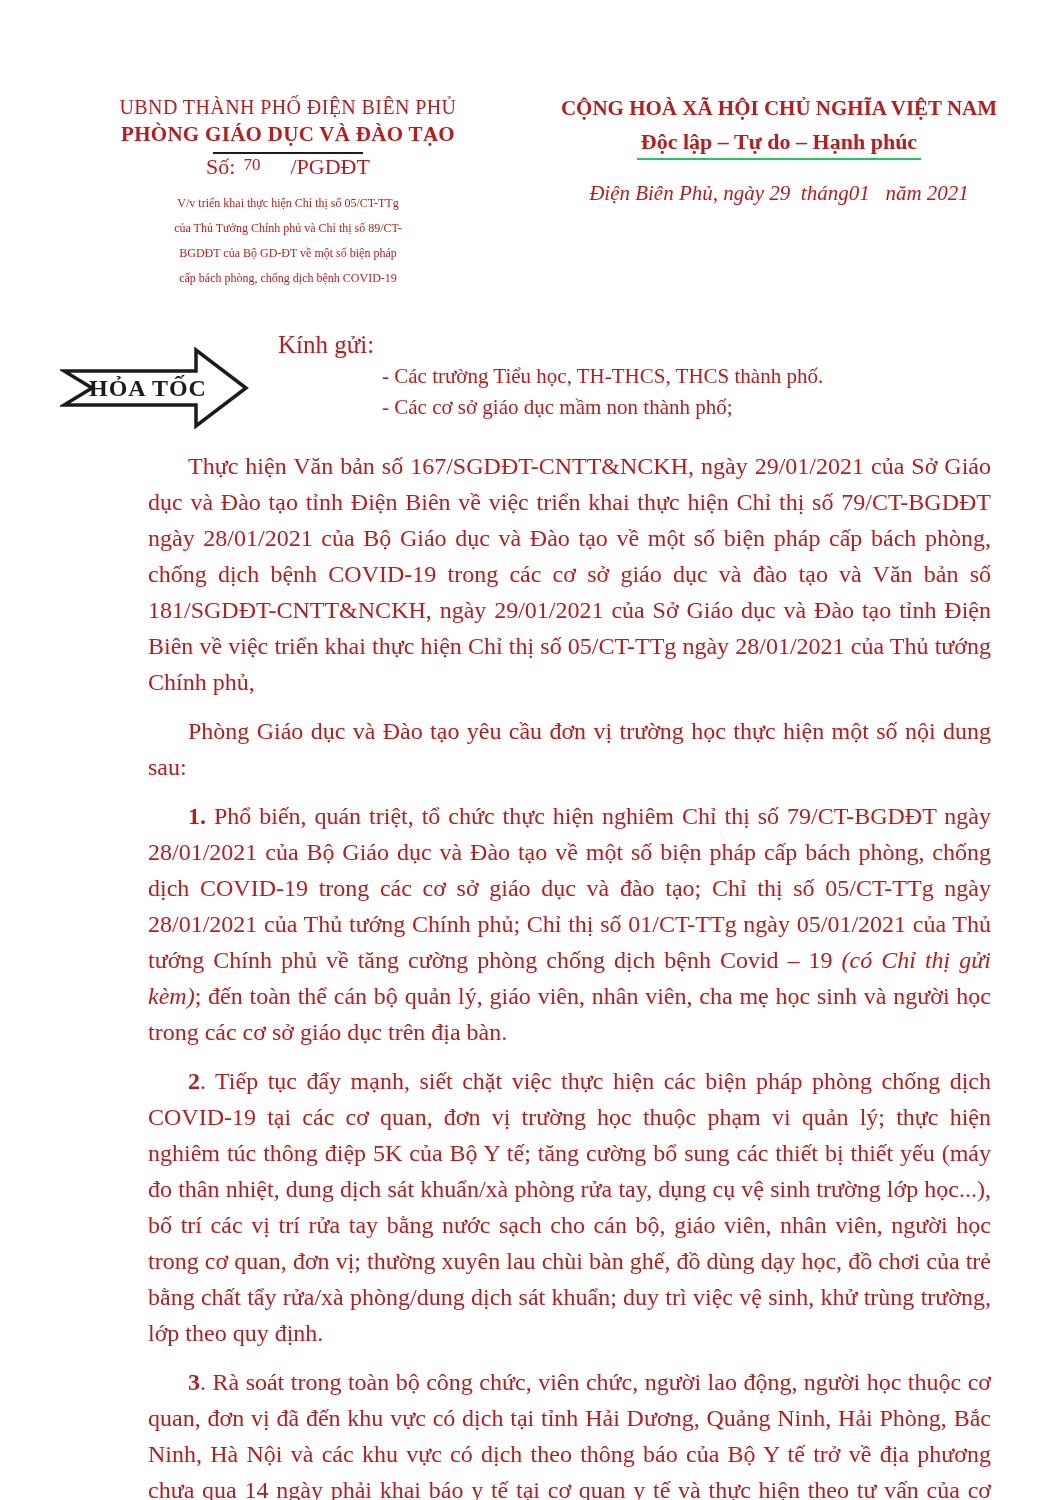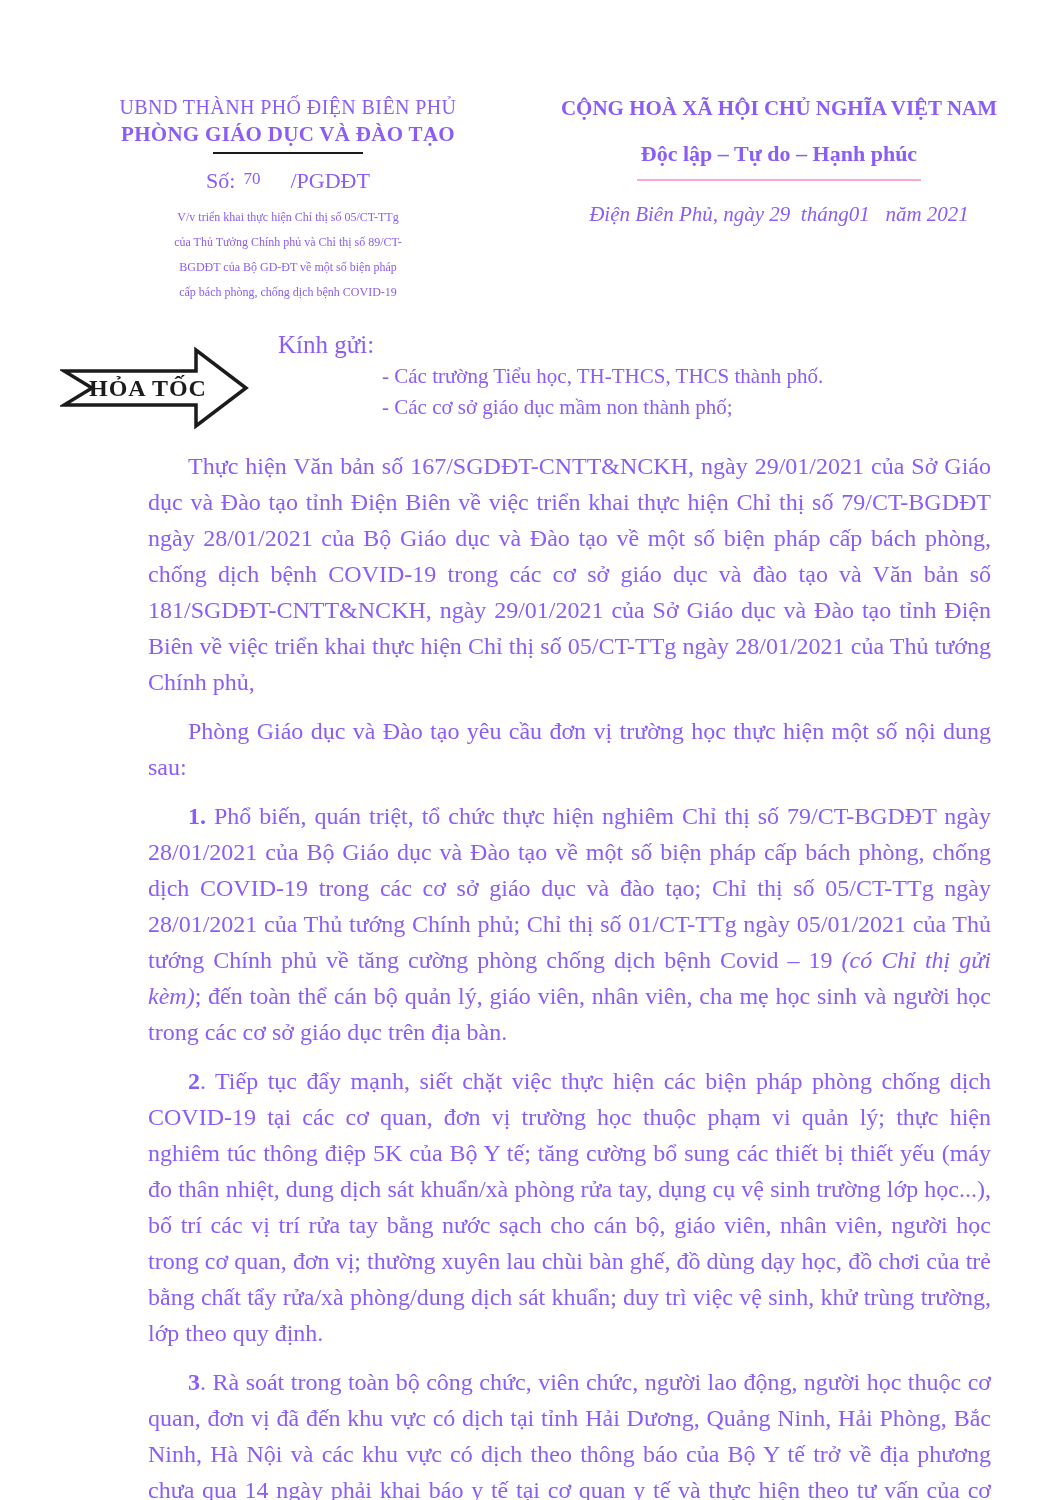--- a/index.html
+++ b/index.html
@@ -1,44 +1,44 @@
 <!DOCTYPE html>
 <html lang="vi"><head>
 <meta charset="utf-8">
 <style>
   html,body{margin:0;padding:0;background:#ffffff;}
   .page{
     position:relative;
     width:1061px;height:1500px;
     background:#ffffff;
-    color:#8b5cf6;
+    color:#b91c1c;
     font-family:"Liberation Serif","DejaVu Serif",serif;
     overflow:hidden;
   }
   
   .header-left{
     position:absolute;left:62px;top:96px;width:452px;
     text-align:center;
   }
   .org-parent{font-size:20px;letter-spacing:.4px;white-space:nowrap;}
   .org-name{font-size:21px;font-weight:bold;letter-spacing:.3px;margin-top:3px;white-space:nowrap;}
   .org-rule{width:150px;border-top:2px solid #1b1b1b;margin:5px auto 0;}
-  .doc-number{font-size:22px;margin-top:14px;}
+  .doc-number{font-size:22px;}
   .doc-no-value{font-size:17px;position:relative;top:-4px;margin-left:8px;}
   .doc-no-suffix{margin-left:30px;}
   .subject{font-size:12px;line-height:25px;margin-top:11px;}
   .subject div{white-space:nowrap;}
 
   .header-right{
     position:absolute;left:538px;top:96px;width:482px;
     text-align:center;
   }
   .national-title{font-size:21px;font-weight:bold;white-space:nowrap;}
   .motto{display:inline-block;font-size:22px;font-weight:bold;
-         border-bottom:2px solid #f9a8d4;padding:0 4px 12px;margin-top:20px;white-space:nowrap;}
+         border-bottom:2px solid #22c55e;padding:0 4px 3px;margin-top:8px;white-space:nowrap;}
   .place-date{font-size:21px;font-style:italic;margin-top:21px;white-space:pre;}
 
   
   .urgency{position:absolute;left:60px;top:344px;width:190px;height:90px;}
   .urgency svg{display:block;}
   .urgency text{
     font-family:"Liberation Serif","DejaVu Serif",serif;
     font-weight:bold;font-size:24px;fill:#1b1b1b;letter-spacing:1px;
   }
   .salutation{position:absolute;left:278px;top:331px;font-size:25px;}

